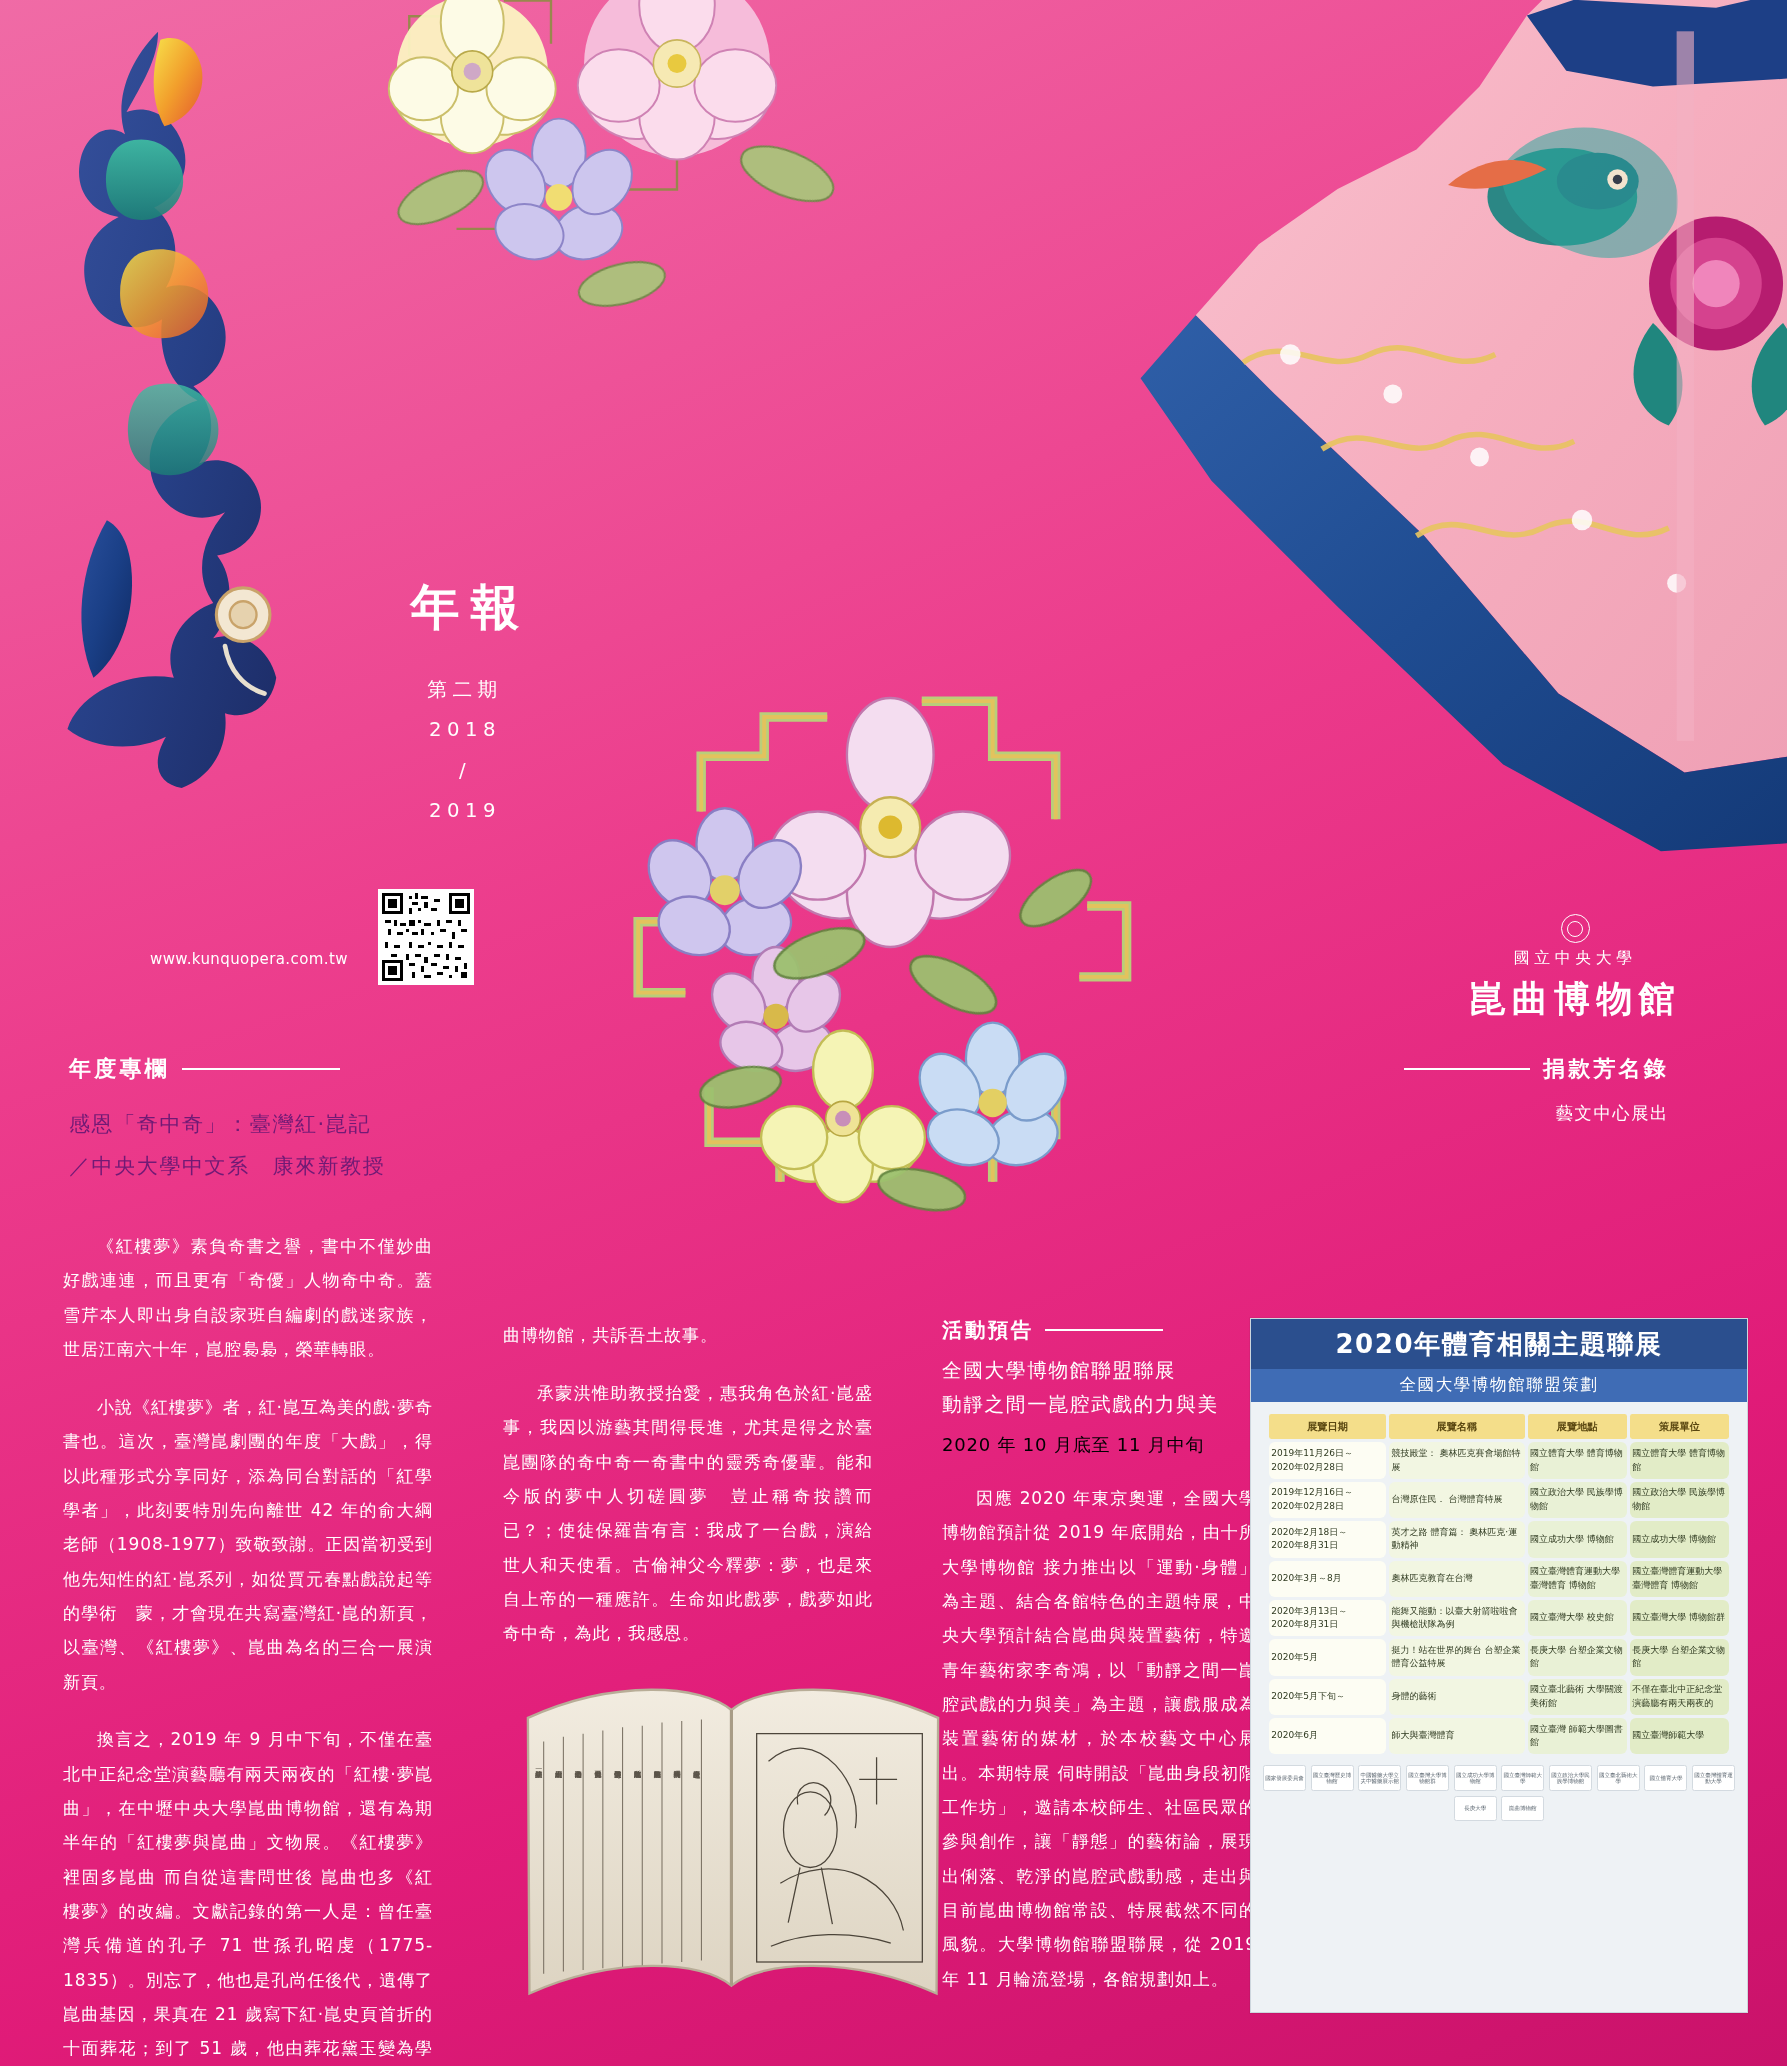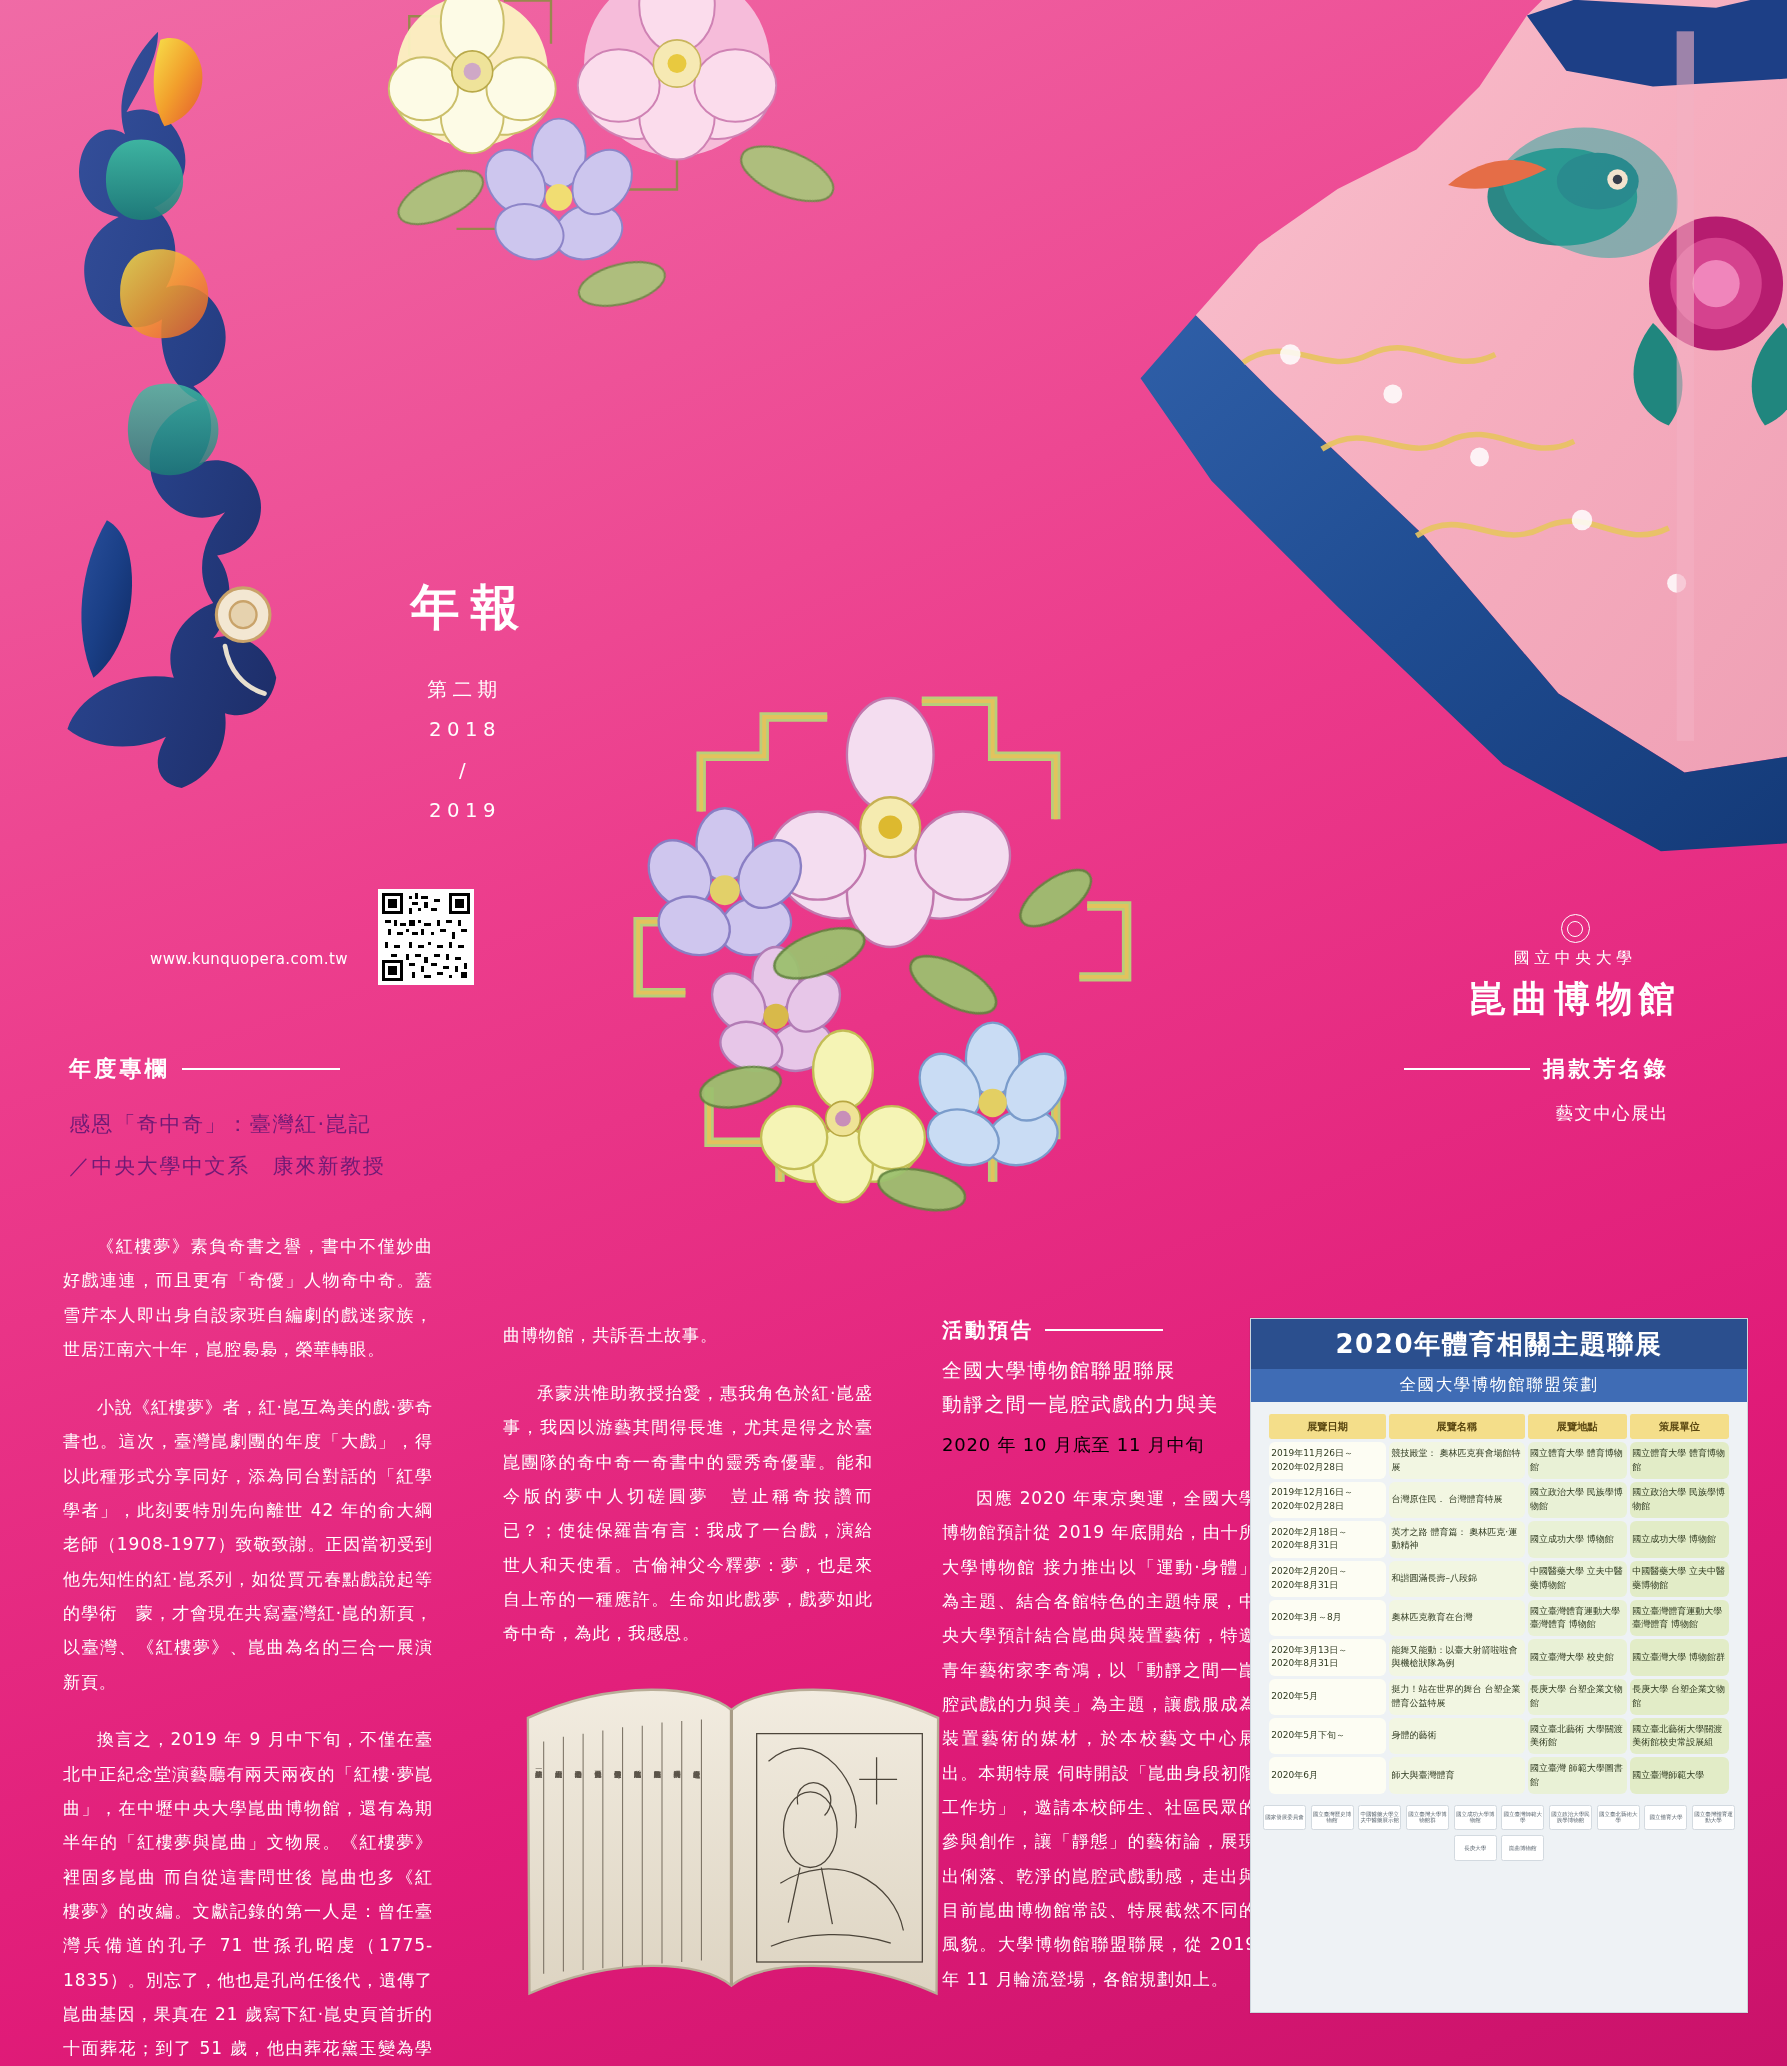--- a/index.html
+++ b/index.html
@@ -500,29 +500,20 @@
           <td class="c1">2020年2月18日～
 2020年8月31日</td>
           <td class="c2">英才之路 體育篇：
 奧林匹克‧運動精神</td>
           <td class="c3">國立成功大學
 博物館</td>
           <td class="c4">國立成功大學
 博物館</td>
         </tr>
       <tr>
-          <td class="c1">2020年2月20日～
-2020年8月31日</td>
-          <td class="c2">和諧圓滿長壽–八段錦</td>
-          <td class="c3">中國醫藥大學
-立夫中醫藥博物館</td>
-          <td class="c4">中國醫藥大學
-立夫中醫藥博物館</td>
-        </tr>
-      <tr>
           <td class="c1">2020年3月～8月</td>
           <td class="c2">奧林匹克教育在台灣</td>
           <td class="c3">國立臺灣體育運動大學臺灣體育
 博物館</td>
           <td class="c4">國立臺灣體育運動大學臺灣體育
 博物館</td>
         </tr>
       <tr>
           <td class="c1">2020年3月13日～
 2020年8月31日</td>
@@ -539,21 +530,21 @@
           <td class="c3">長庚大學
 台塑企業文物館</td>
           <td class="c4">長庚大學
 台塑企業文物館</td>
         </tr>
       <tr>
           <td class="c1">2020年5月下旬～</td>
           <td class="c2">身體的藝術</td>
           <td class="c3">國立臺北藝術
 大學關渡美術館</td>
-          <td class="c4">國立臺北藝術大學關渡美術館校史常設展組</td>
+          <td class="c4">不僅在臺北中正紀念堂演藝廳有兩天兩夜的</td>
         </tr>
       <tr>
           <td class="c1">2020年6月</td>
           <td class="c2">師大與臺灣體育</td>
           <td class="c3">國立臺灣
 師範大學圖書館</td>
           <td class="c4">國立臺灣師範大學</td>
         </tr>
     </tbody>
   </table>

